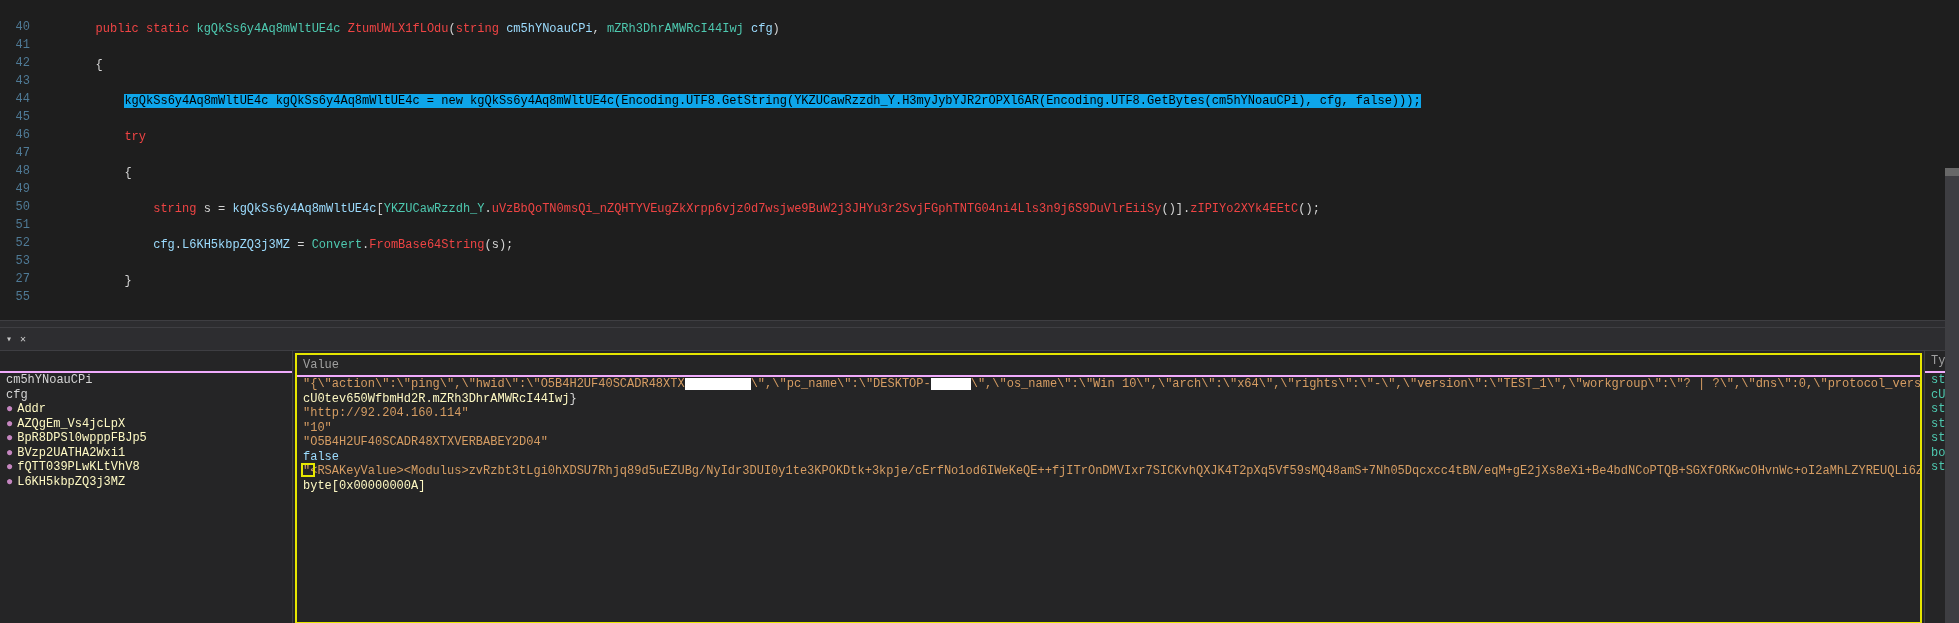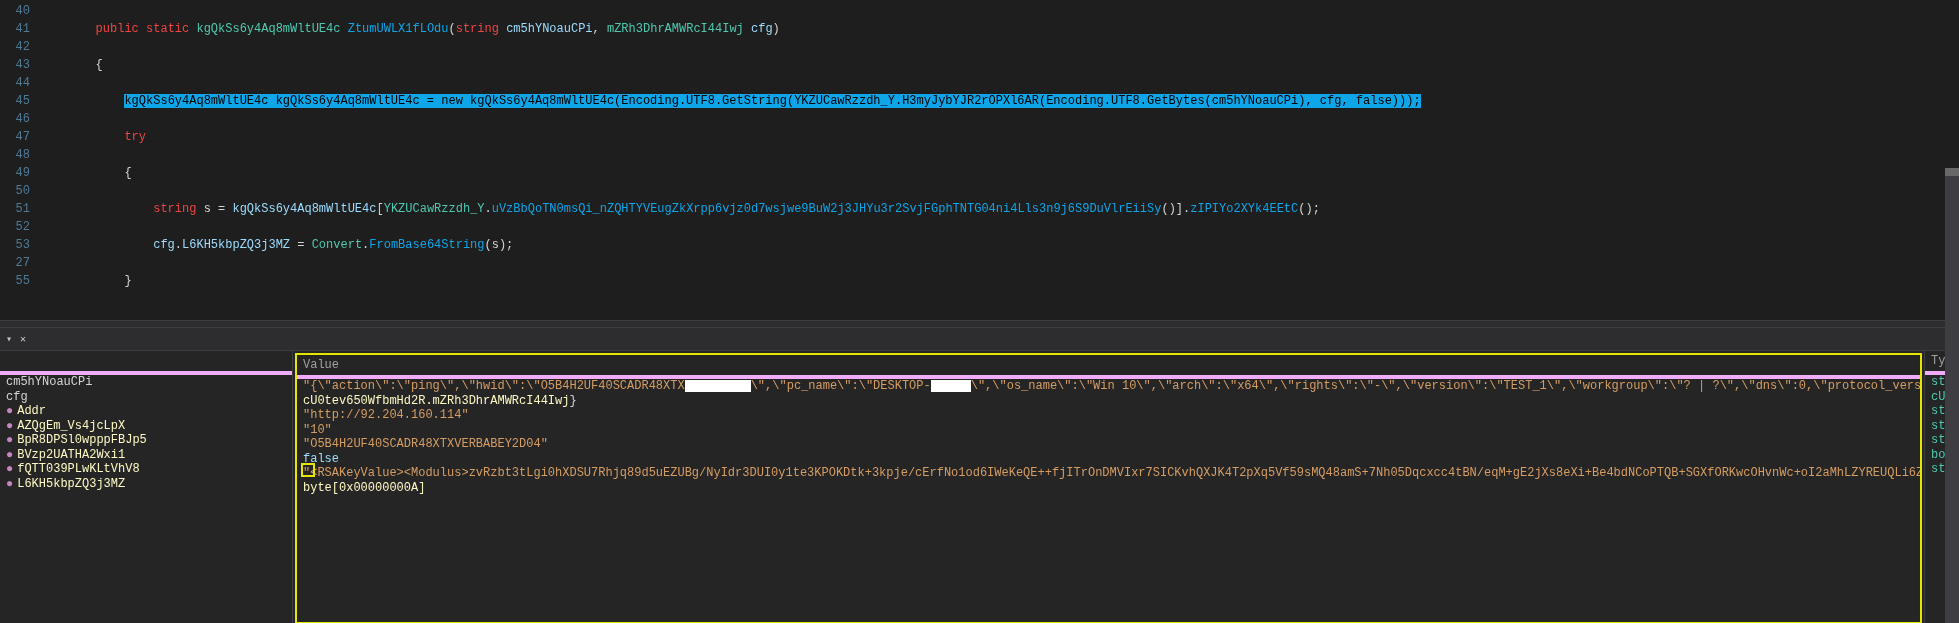--- a/index.html
+++ b/index.html
@@ -1,33 +1,33 @@
 <!DOCTYPE html>
 <html><head>
 <meta charset="utf-8">
 <style>
   html,body{margin:0;padding:0;background:#1e1e1e;color:#d4d4d4;font-family:Consolas,'Courier New',monospace;font-size:12px;overflow:hidden}
   .editor{display:flex;height:320px;background:#1e1e1e}
-  .gutter{width:30px;text-align:right;padding-right:8px;color:#4f7a96;user-select:none;line-height:18px;padding-top:2px}
+  .gutter{width:30px;text-align:right;padding-right:8px;color:#4f7a96;user-select:none;line-height:18px;padding-top:18px}
   .code{flex:1;line-height:18px;padding-top:2px;white-space:pre;overflow:hidden}
   .kw{color:#ef4444}
   .type{color:#4ec9b0}
-  .method{color:#0ea5e9}
+  .method{color:#ef4444}
   .param{color:#9cdcfe}
   .local{color:#9cdcfe}
   .plain{color:#d4d4d4}
   .hl-line{background:#0ea5e9;color:#000}
   .divider{height:6px;background:#2d2d30;border-top:1px solid #3e3e42;border-bottom:1px solid #3e3e42}
   .panel-toolbar{height:22px;background:#2d2d30;border-bottom:1px solid #3e3e42;display:flex;align-items:center;padding:0 6px;gap:8px}
   .tri{color:#c7c7c7;font-size:10px}
   .debug{display:flex;background:#252526;height:275px}
   .col-name{width:292px;border-right:1px solid #3e3e42;overflow:hidden}
   .col-value{flex:1;border:2px solid #e6e600;margin:2px;overflow:hidden;position:relative}
   .col-type{width:34px;border-left:1px solid #3e3e42;overflow:hidden}
-  .hdr{height:20px;line-height:20px;padding:0 6px;color:#a0a0a0;background:#252526;border-bottom:4px solid #f0abfc}
+  .hdr{height:20px;line-height:20px;padding:0 6px;color:#a0a0a0;background:#252526;border-bottom:2px solid #f0abfc}
   .row{height:14.5px;line-height:14.5px;padding:0 6px;white-space:nowrap;overflow:hidden;color:#dcdcaa}
   .row-name{color:#d4d4d4}
   .field{color:#fef9c3}
   .bullet{color:#c586c0;margin-right:4px}
   .val-str{color:#d69d63}
   .val-obj{color:#fef9c3}
   .val-false{color:#9cdcfe}
   .typ{color:#4ec9b0}
   .redact{background:#fff;display:inline-block;width:66px;height:12px;vertical-align:middle}
   .redact2{background:#fff;display:inline-block;width:40px;height:12px;vertical-align:middle}

